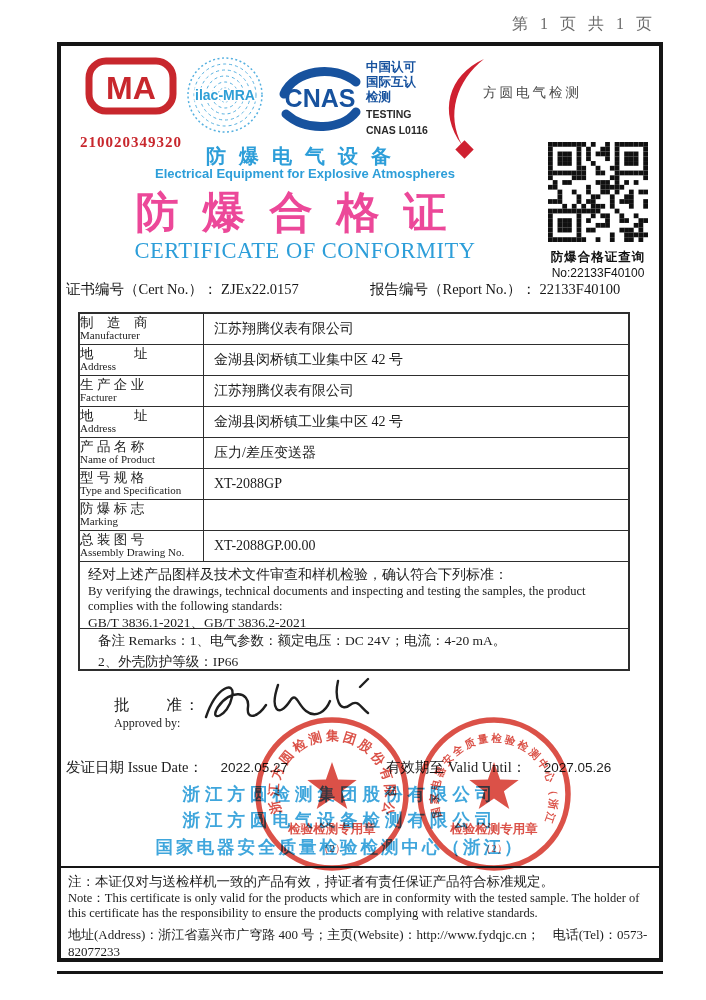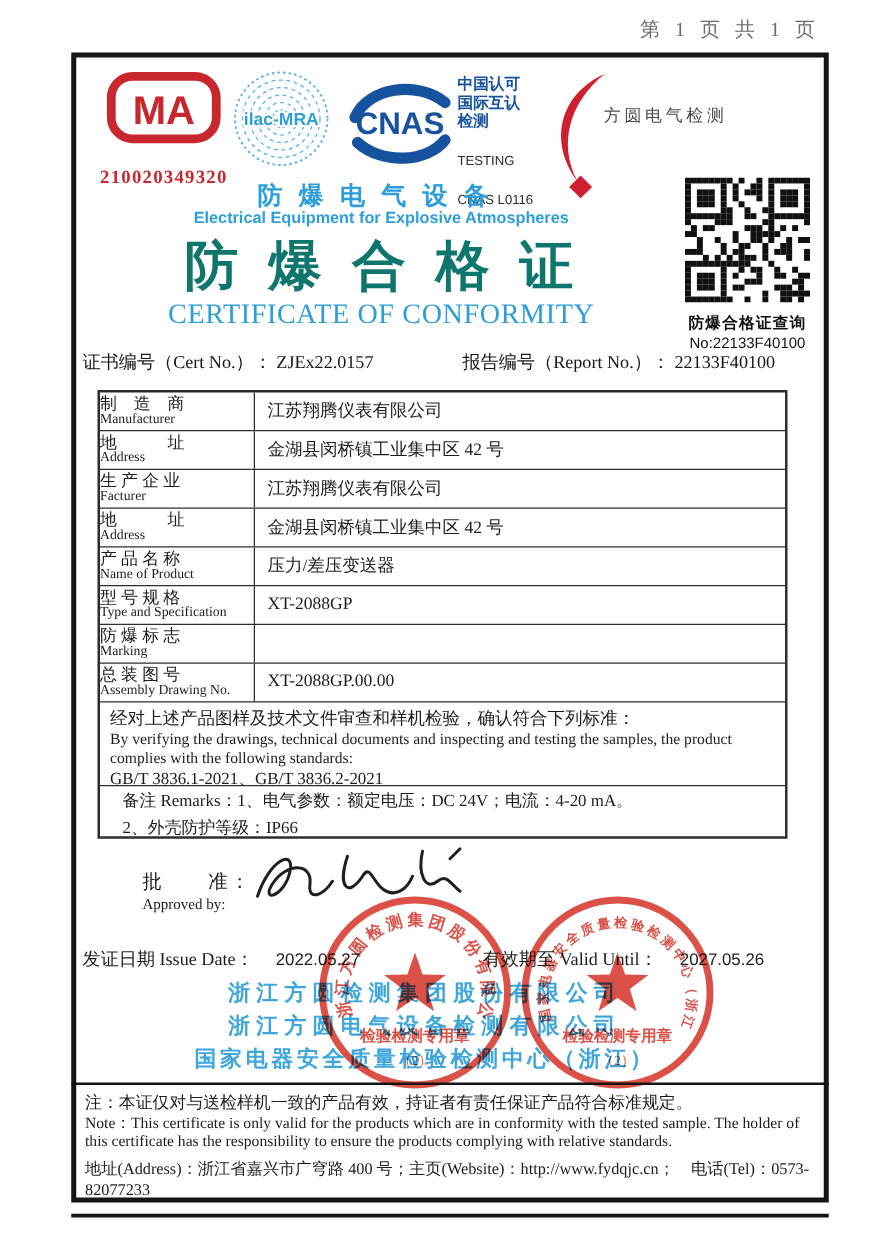--- a/index.html
+++ b/index.html
@@ -11,28 +11,28 @@
 
   .border-box { left:57px; top:42px; width:606px; height:920px; border:4px solid #151515; }
 
   
   .cma { left:84px; top:56px; }
   .cma-number { left:80px; top:134px; font-size:15px; font-weight:bold; color:#c8272d; letter-spacing:1px; font-family:Liberation Serif, serif; }
   .ilac { left:184px; top:54px; }
   .cnas { left:276px; top:62px; }
   .cnas-side { left:366px; top:60px; line-height:15px; }
   .cnas-side .cn { font-size:12.5px; font-weight:bold; color:#17529e; }
-  .cnas-side .en { font-size:10.5px; font-weight:normal; color:#2a2a2a; font-family:"Liberation Sans",sans-serif; line-height:13px; margin-top:18px;}
+  .cnas-side .en { font-size:10.5px; font-weight:bold; color:#2a2a2a; font-family:"Liberation Sans",sans-serif; line-height:13px; margin-top:3px;}
   .fy-logo { left:430px; top:55px; }
   .fy-label { left:483px; top:84px; font-size:13.5px; color:#4a4a4a; letter-spacing:3px; }
 
   
   .t-cn-small { left:70px; top:143px; width:470px; text-align:center; font-size:20px; font-weight:bold; letter-spacing:13px; color:#2d9ed9; }
   .t-en-small { left:70px; top:166px; width:470px; text-align:center; font-size:13px; font-weight:bold; color:#2d9ed9; font-family:"Liberation Sans",sans-serif;}
-  .t-cn-large { left:68px; top:184px; width:470px; text-align:center; font-size:43px; font-weight:bold; letter-spacing:24px; color:#0f766e; text-indent:24px;}
+  .t-cn-large { left:56px; top:184px; width:470px; text-align:center; font-size:43px; font-weight:bold; letter-spacing:24px; color:#ec4899; text-indent:24px;}
   .t-en-large { left:70px; top:238px; width:470px; text-align:center; font-size:22.5px; color:#2d9ed9; letter-spacing:0.5px; }
 
   
   .qr-box { left:546px; top:142px; width:104px; text-align:center; }
   .qr-caption { font-size:12.5px; font-weight:bold; color:#111; letter-spacing:1px; margin-top:3px;}
   .qr-number { font-size:12px; color:#111; font-family:"Liberation Sans",sans-serif; }
 
   
   .cert-line { left:66px; top:280px; width:580px; font-size:14.5px; color:#161616; }
   .cert-line .right { position:absolute; left:304px; top:0; }

